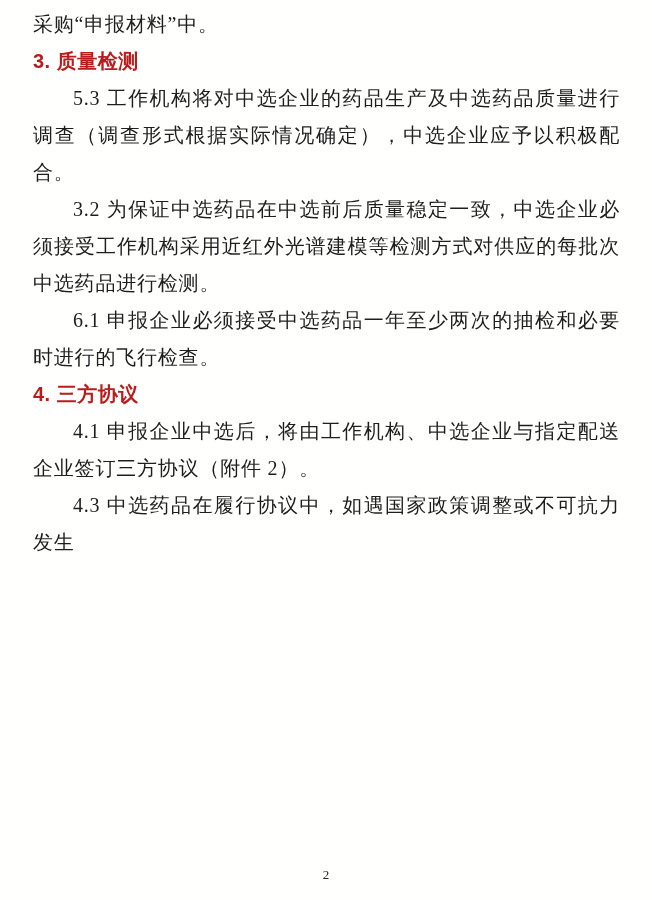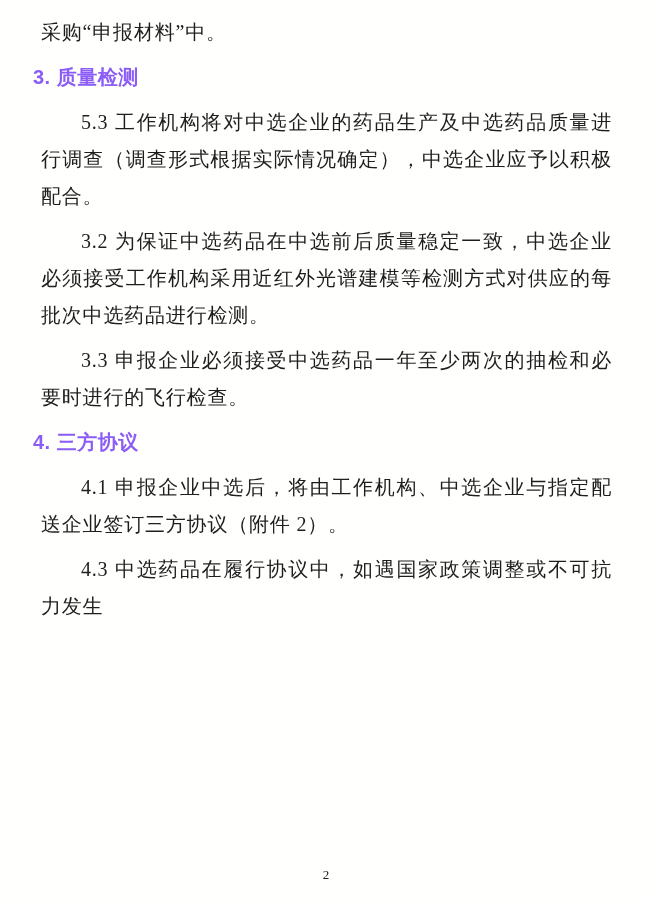--- a/index.html
+++ b/index.html
@@ -16,39 +16,39 @@
     font-family: "Liberation Serif", "DejaVu Serif", serif;
     color: #1e1e1e;
   }
   .content {
     position: absolute;
     top: 6px;
     left: 33px;
     width: 587px;
   }
   .para {
-    margin: 8px;
+    margin: 0;
     font-size: 20px;
     line-height: 37px;
     letter-spacing: 0.8px;
     text-align: justify;
     text-justify: inter-character;
     word-break: break-all;
   }
   .para.indent {
     text-indent: 2em;
   }
   .heading {
     margin: 0;
     font-family: "Liberation Sans", "DejaVu Sans", sans-serif;
     font-weight: bold;
     font-size: 20px;
     line-height: 37px;
     letter-spacing: 0.5px;
-    color: #8b5cf6;
+    color: #b91c1c;
     text-align: left;
   }
   .page-number {
     position: absolute;
     bottom: 18px;
     left: 0;
     width: 652px;
     text-align: center;
     font-size: 13px;
     line-height: 14px;
@@ -58,20 +58,20 @@
 </style>
 </head>
 <body>
 
 <div class="page">
   <div class="content">
       <p class="para">采购“申报材料”中。</p>
       <p class="heading">3. 质量检测</p>
       <p class="para indent">5.3 工作机构将对中选企业的药品生产及中选药品质量进行调查（调查形式根据实际情况确定），中选企业应予以积极配合。</p>
       <p class="para indent">3.2 为保证中选药品在中选前后质量稳定一致，中选企业必须接受工作机构采用近红外光谱建模等检测方式对供应的每批次中选药品进行检测。</p>
-      <p class="para indent">3.3 申报企业必须接受中选药品一年至少两次的抽检和必要时进行的飞行检查。</p>
+      <p class="para indent">6.1 申报企业必须接受中选药品一年至少两次的抽检和必要时进行的飞行检查。</p>
       <p class="heading">4. 三方协议</p>
       <p class="para indent">4.1 申报企业中选后，将由工作机构、中选企业与指定配送企业签订三方协议（附件 2）。</p>
       <p class="para indent">4.3 中选药品在履行协议中，如遇国家政策调整或不可抗力发生</p>
     </div>
 
   <div class="page-number">2</div>
 </div>
 
 </body></html>

